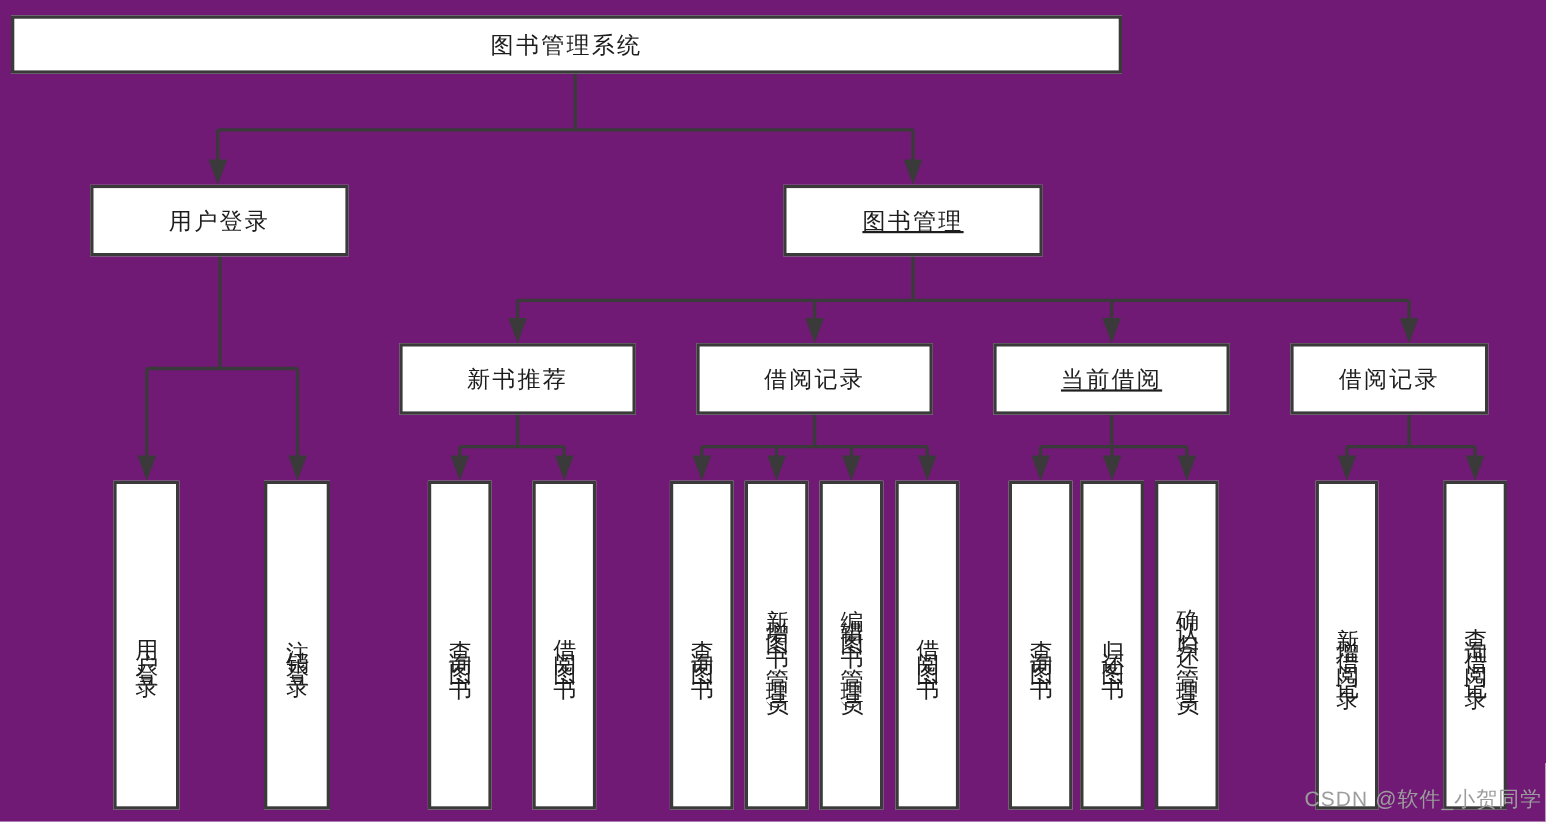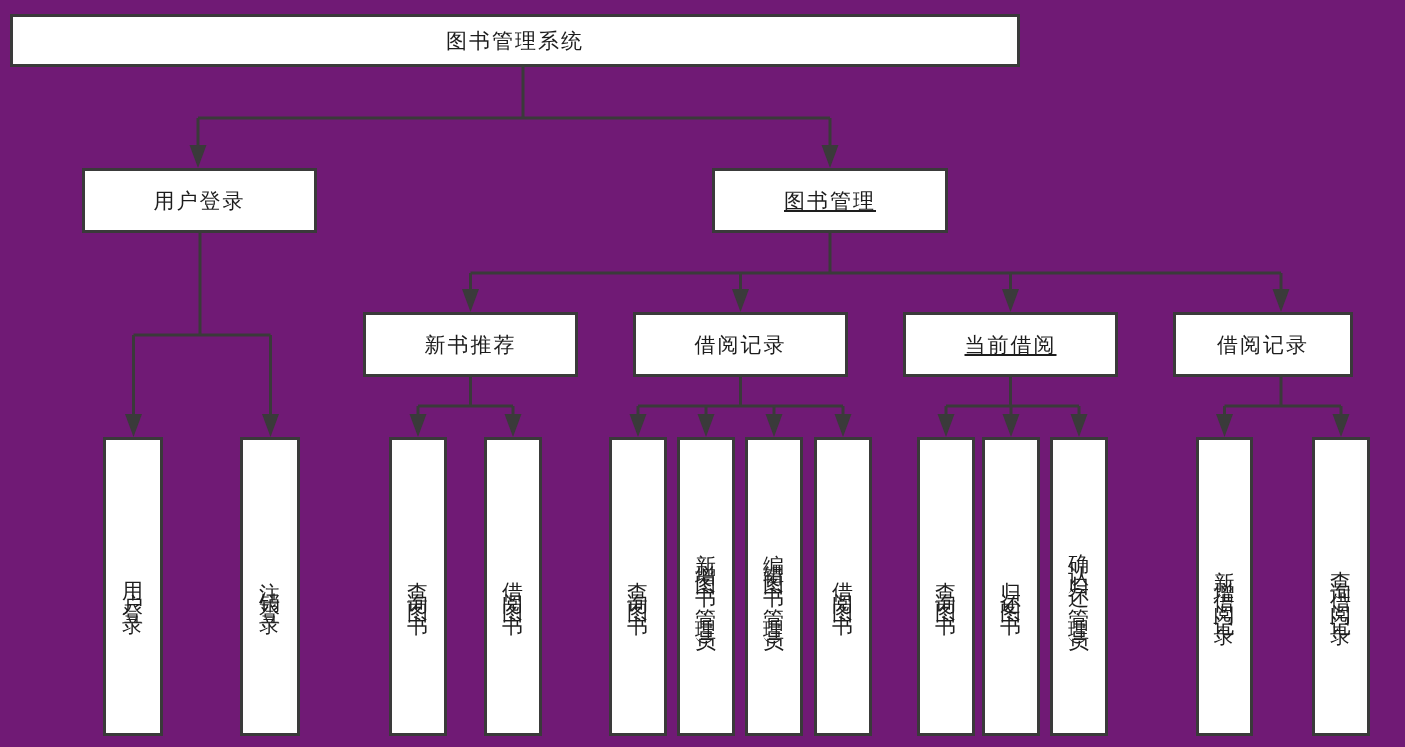--- a/index.html
+++ b/index.html
@@ -176,14 +176,15 @@
     <span class="vlabel">确认归还（管理员）</span>
   </div>
 
   <div class="box leaf l-4a">
     <span class="vlabel">新增借阅记录</span>
   </div>
   <div class="box leaf l-4b">
     <span class="vlabel">查询借阅记录</span>
   </div>
 
+  <div id="watermark">CSDN @软件_小贺同学</div>
 
 </div>
 
 </body></html>

